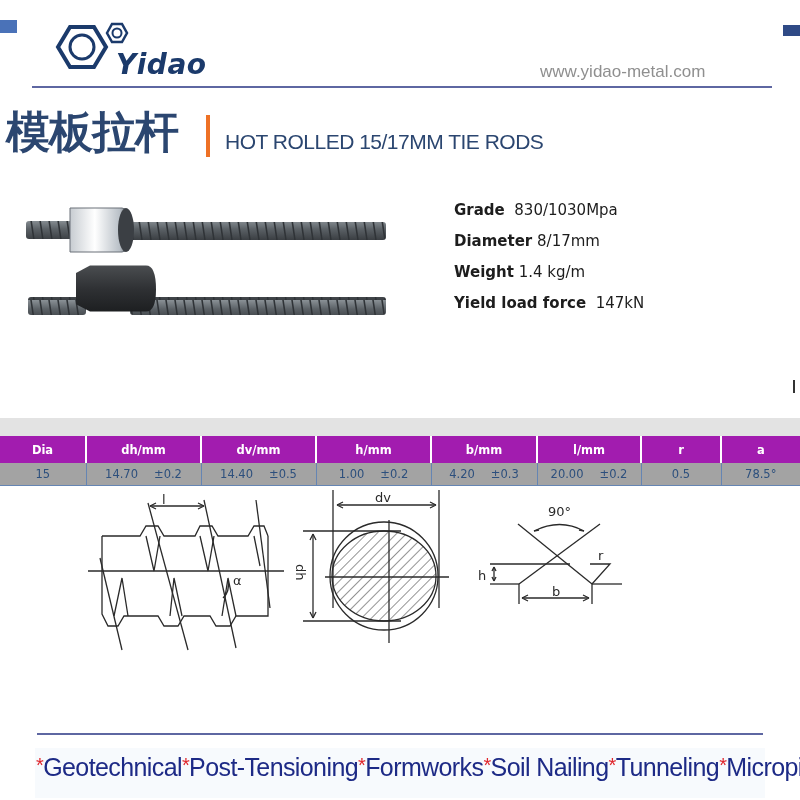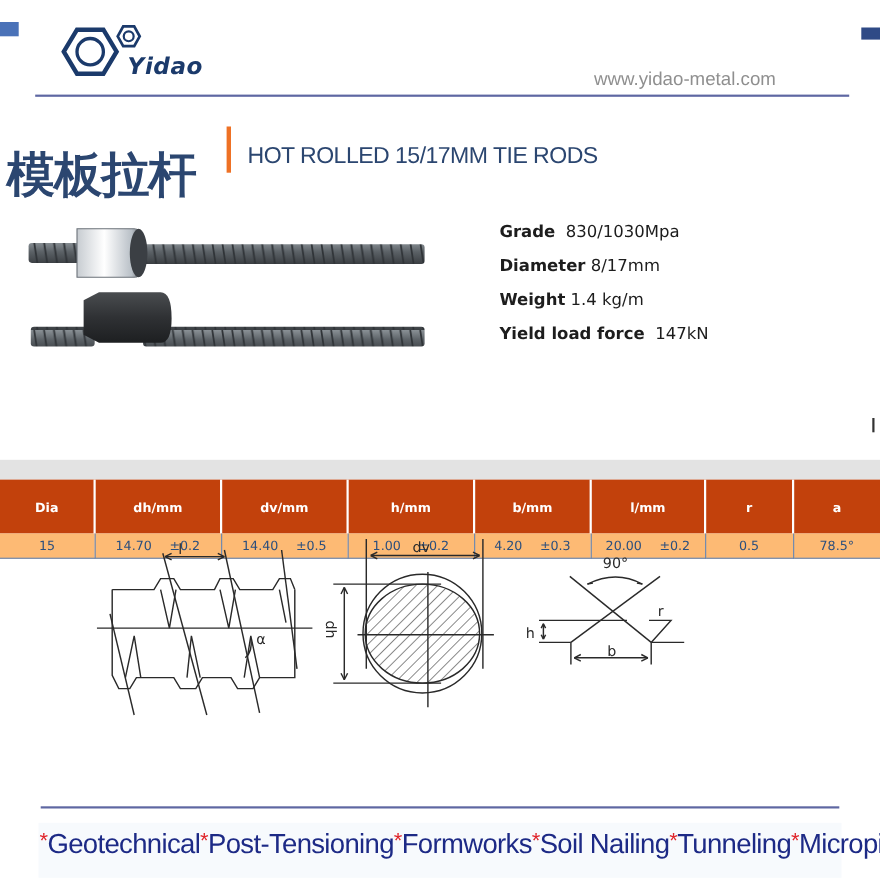--- a/index.html
+++ b/index.html
@@ -3,41 +3,41 @@
 <meta charset="utf-8">
 <style>
   html, body { margin:0; padding:0; }
   body { width:800px; height:800px; position:relative; background:#ffffff; overflow:hidden;
          font-family:"DejaVu Sans", sans-serif; }
   .abs { position:absolute; }
   .corner-left { left:0; top:20px; width:17px; height:13px; background:#4a72b8; }
   .corner-right { left:783px; top:25px; width:17px; height:11px; background:#2f4a86; }
   .logo { left:52px; top:20px; width:140px; height:55px; }
   .logo-text { left:116px; top:48px; font-family:"DejaVu Sans", sans-serif; font-weight:bold; font-style:italic;
-               font-size:21px; color:#1b3a6b; letter-spacing:0.5px; }
+               font-size:28px; color:#1b3a6b; letter-spacing:0.5px; }
   .website { left:540px; top:62px; font-family:"Liberation Sans", sans-serif; font-size:17px; color:#8f8f8f; }
   .header-rule { left:32px; top:86px; width:740px; height:2px; background:#5e67a2; }
   .title-cn { left:6px; top:110px; font-size:44px; font-weight:bold; color:#2b4670; letter-spacing:-1px;
-              font-family:"DejaVu Sans", sans-serif; line-height:1;margin-top:28px; }
+              font-family:"DejaVu Sans", sans-serif; line-height:1; }
   .title-bar { left:206px; top:115px; width:4px; height:42px; background:#ee7125; }
   .title-en { left:225px; top:130px; font-family:"Liberation Sans", sans-serif; font-size:21px; color:#2b4670;
               letter-spacing:-0.5px; }
   .rods { left:20px; top:200px; width:372px; height:125px; }
   .specs { left:428px; top:198px; font-family:"DejaVu Sans", sans-serif; font-size:15px; color:#1d1d1d;margin-left:26px; }
   .specs .row { height:31px; line-height:24px; white-space:nowrap; }
   .specs .k { font-weight:bold; }
   .tick { left:793px; top:380px; width:2px; height:13px; background:#333; }
   .band { left:0; top:418px; width:800px; height:18px; background:#e3e3e3; }
   table.spec { position:absolute; left:0; top:436px; width:800px; border-collapse:collapse;
                font-family:"DejaVu Sans", sans-serif; font-size:11.5px; }
-  table.spec th { background:#c2410c; color:#fff; font-weight:bold; height:19px; padding:15px;
+  table.spec th { background:#a21caf; color:#fff; font-weight:bold; height:19px; padding:4px;
                   border-left:2px solid #ffffff; text-align:center; }
   table.spec th:first-child { border-left:none; }
   table.spec td { height:22px; padding:0; color:#2c4f7d; text-align:center; border:1px solid #6585b3;
-                  border-top:none; background:#fdba74; }
+                  border-top:none; background:#a3a3a3; }
   table.spec td:first-child { border-left:none; }
   table.spec td:last-child { border-right:none;margin-top:44px; }
   table.spec td .tol { margin-left:16px; }
   .diagram { top:488px; }
   .bottom-rule { left:37px; top:733px; width:726px; height:2px; background:#5e67a2; }
   .tagline-bg { left:35px; top:748px; width:730px; height:50px; background:#f7fafd; }
   .tagline { left:36px; top:753px; font-family:"Liberation Sans", sans-serif; font-size:25px; color:#1d2a86;
              letter-spacing:-0.6px; white-space:nowrap; }
   .tagline .star { color:#e0262c; font-size:20px; vertical-align:4px; }
 </style>

